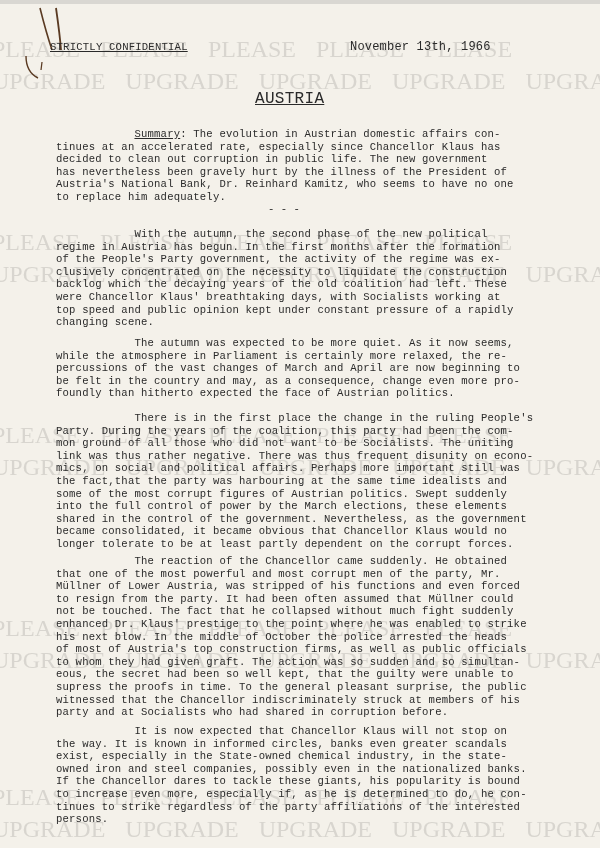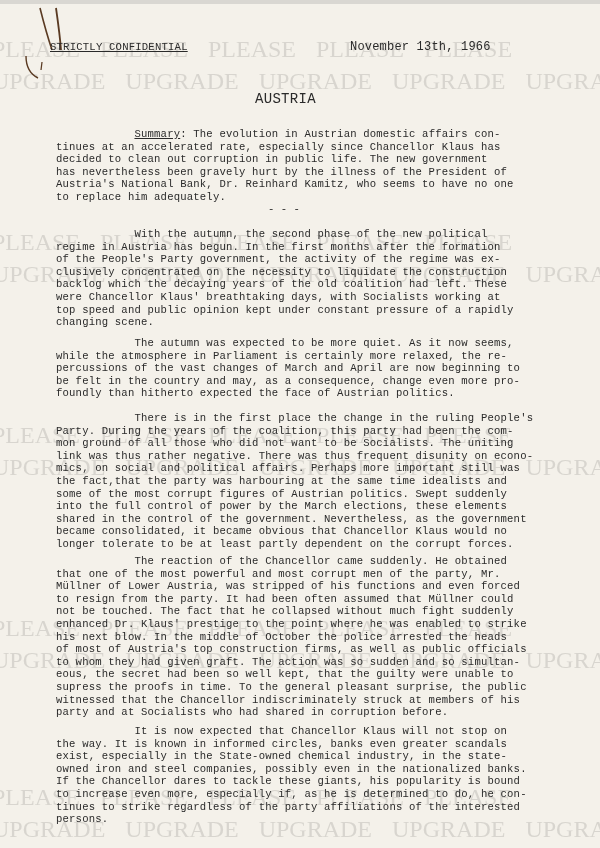--- a/index.html
+++ b/index.html
@@ -3,21 +3,21 @@
 <meta charset="utf-8">
 <style>
   html,body{margin:0;padding:0;}
   body{width:600px;height:848px;overflow:hidden;background:#d9d7d2;position:relative;font-family:"Liberation Mono","DejaVu Sans Mono",monospace;}
   .page{position:absolute;left:0;top:4px;width:600px;height:844px;background:#f4f1ea;overflow:hidden;}
   .wm-layer{position:absolute;left:0;top:0;width:600px;height:844px;pointer-events:none;}
   .wm-row{position:absolute;left:-8px;white-space:nowrap;font-family:"Liberation Serif","DejaVu Serif",serif;font-size:24px;letter-spacing:0px;color:rgba(170,168,162,0.38);word-spacing:14px;}
   .text{position:absolute;left:0;top:0;width:544px;height:844px;color:#2a2a2a;font-size:10.6px;line-height:12.6px;}
   .hdr-left{position:absolute;left:50px;top:37px;text-decoration:underline;font-size:10.6px;letter-spacing:0.2px;}
   .hdr-right{position:absolute;left:350px;top:37px;font-size:12px;letter-spacing:0.2px;}
-  .title{position:absolute;left:255px;top:89px;font-size:14px;letter-spacing:0.3px;}
+  .title{position:absolute;left:255px;top:89px;text-decoration:underline;font-size:16px;letter-spacing:0.3px;}
   .para{position:absolute;left:56px;width:540px;white-space:pre;font-size:10.6px;line-height:12.6px;letter-spacing:0.18px;}
   .sep{position:absolute;left:268px;top:199px;font-size:10.6px;}
   .u{text-decoration:underline;}
   .clip-mark{position:absolute;left:20px;top:0px;width:70px;height:80px;}
   .page-num{position:absolute;left:583px;top:865px;font-size:12px;color:#777;font-style:italic;}
 </style>
 </head>
 <body>
 
 <div class="page">

